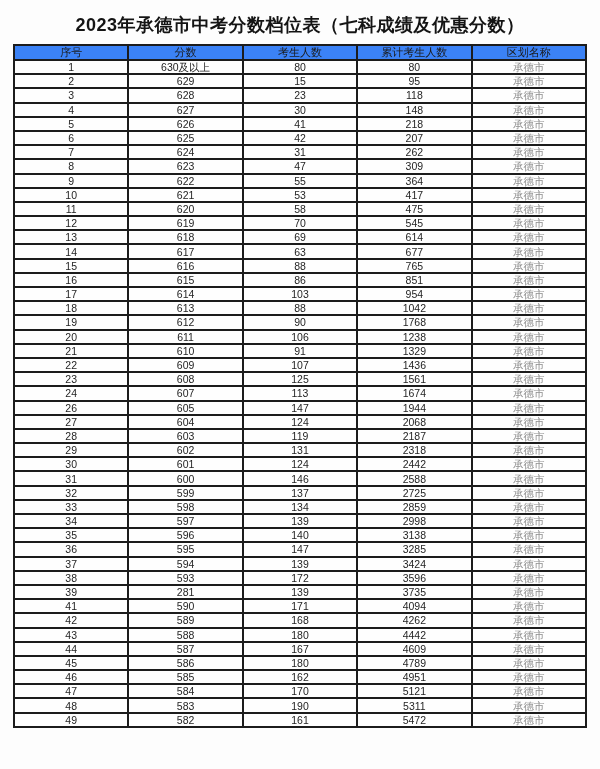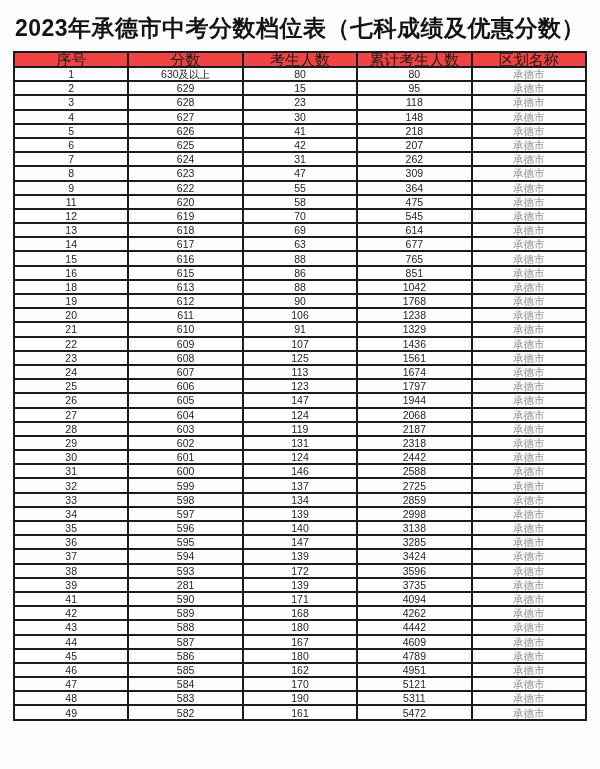--- a/index.html
+++ b/index.html
@@ -13,44 +13,44 @@
   .page {
     width: 600px;
     height: 769px;
     box-sizing: border-box;
     background: #fdfdfd;
   }
   .title {
     margin: 0;
     padding: 13px 0 7px 0;
     text-align: center;
-    font-size: 23px;
+    font-size: 18px;
     font-weight: bold;
     color: #141414;
     letter-spacing: 0.5px;
     font-family: "Liberation Sans", sans-serif;
   }
   table.score-table {
     width: 574px;
     margin: 0 auto;
     border-collapse: collapse;
     table-layout: fixed;
   }
   .score-table th, .score-table td {
     border: 2px solid #1c1c1c;
     padding: 0;
     text-align: center;
     vertical-align: middle;
     white-space: nowrap;
     overflow: hidden;
   }
   .score-table th {
-    background: #ef4444;
+    background: #3b82f6;
     height: 13px;
-    font-size: 15px;
+    font-size: 11px;
     line-height: 13px;
     font-weight: normal;
     color: #1a1a1a;
   }
   .score-table td {
     height: 12.2px;
     font-size: 10.5px;
     line-height: 12px;
     color: #242424;
     background: #fefefe;
@@ -130,20 +130,27 @@
           <td class="district">承德市</td>
         </tr>
         <tr>
           <td>9</td>
           <td>622</td>
           <td>55</td>
           <td>364</td>
           <td class="district">承德市</td>
         </tr>
         <tr>
+          <td>10</td>
+          <td>621</td>
+          <td>53</td>
+          <td>417</td>
+          <td class="district">承德市</td>
+        </tr>
+        <tr>
           <td>11</td>
           <td>620</td>
           <td>58</td>
           <td>475</td>
           <td class="district">承德市</td>
         </tr>
         <tr>
           <td>12</td>
           <td>619</td>
           <td>70</td>
@@ -172,20 +179,27 @@
           <td class="district">承德市</td>
         </tr>
         <tr>
           <td>16</td>
           <td>615</td>
           <td>86</td>
           <td>851</td>
           <td class="district">承德市</td>
         </tr>
         <tr>
+          <td>17</td>
+          <td>614</td>
+          <td>103</td>
+          <td>954</td>
+          <td class="district">承德市</td>
+        </tr>
+        <tr>
           <td>18</td>
           <td>613</td>
           <td>88</td>
           <td>1042</td>
           <td class="district">承德市</td>
         </tr>
         <tr>
           <td>19</td>
           <td>612</td>
           <td>90</td>
@@ -218,27 +232,20 @@
           <td>608</td>
           <td>125</td>
           <td>1561</td>
           <td class="district">承德市</td>
         </tr>
         <tr>
           <td>24</td>
           <td>607</td>
           <td>113</td>
           <td>1674</td>
-          <td class="district">承德市</td>
-        </tr>
-        <tr>
-          <td>25</td>
-          <td>606</td>
-          <td>123</td>
-          <td>1797</td>
           <td class="district">承德市</td>
         </tr>
         <tr>
           <td>26</td>
           <td>605</td>
           <td>147</td>
           <td>1944</td>
           <td class="district">承德市</td>
         </tr>
         <tr>

